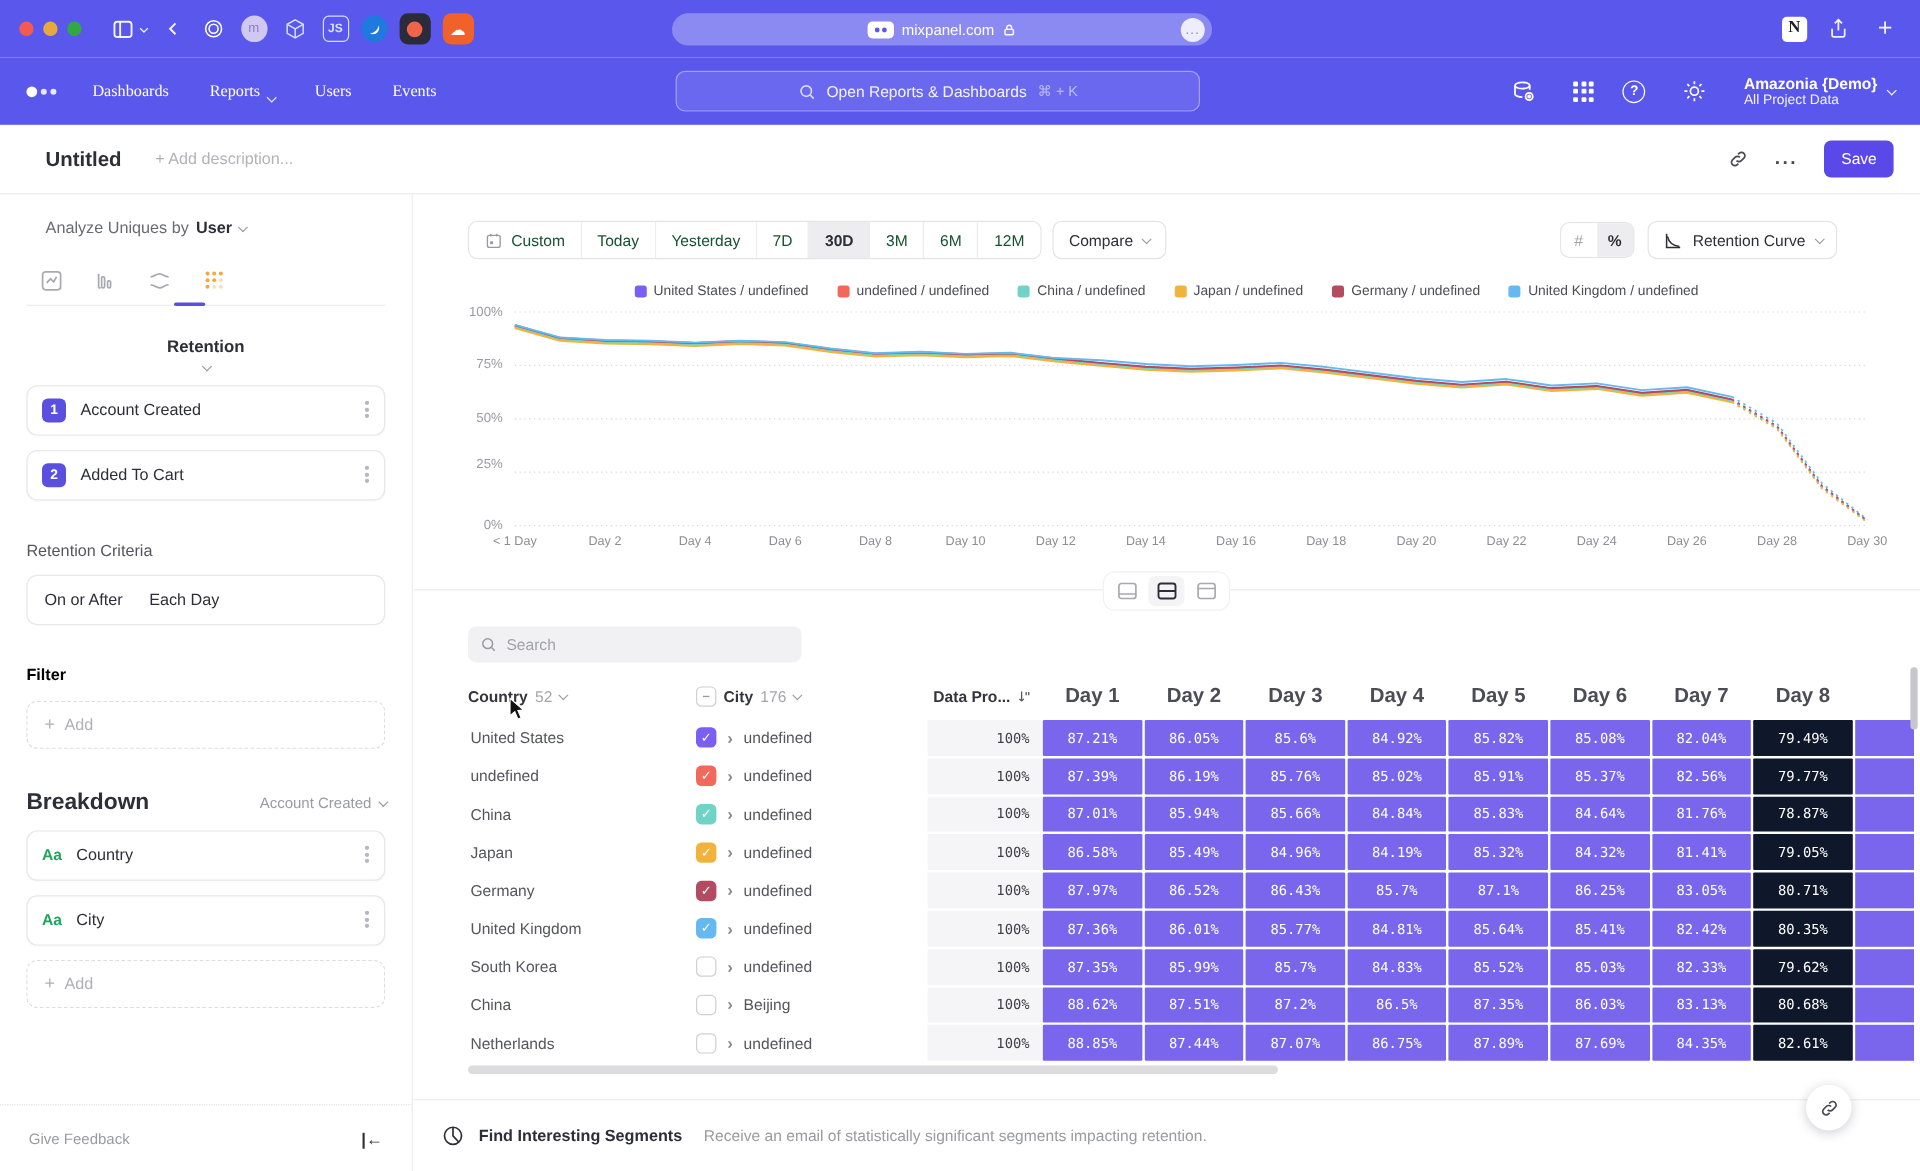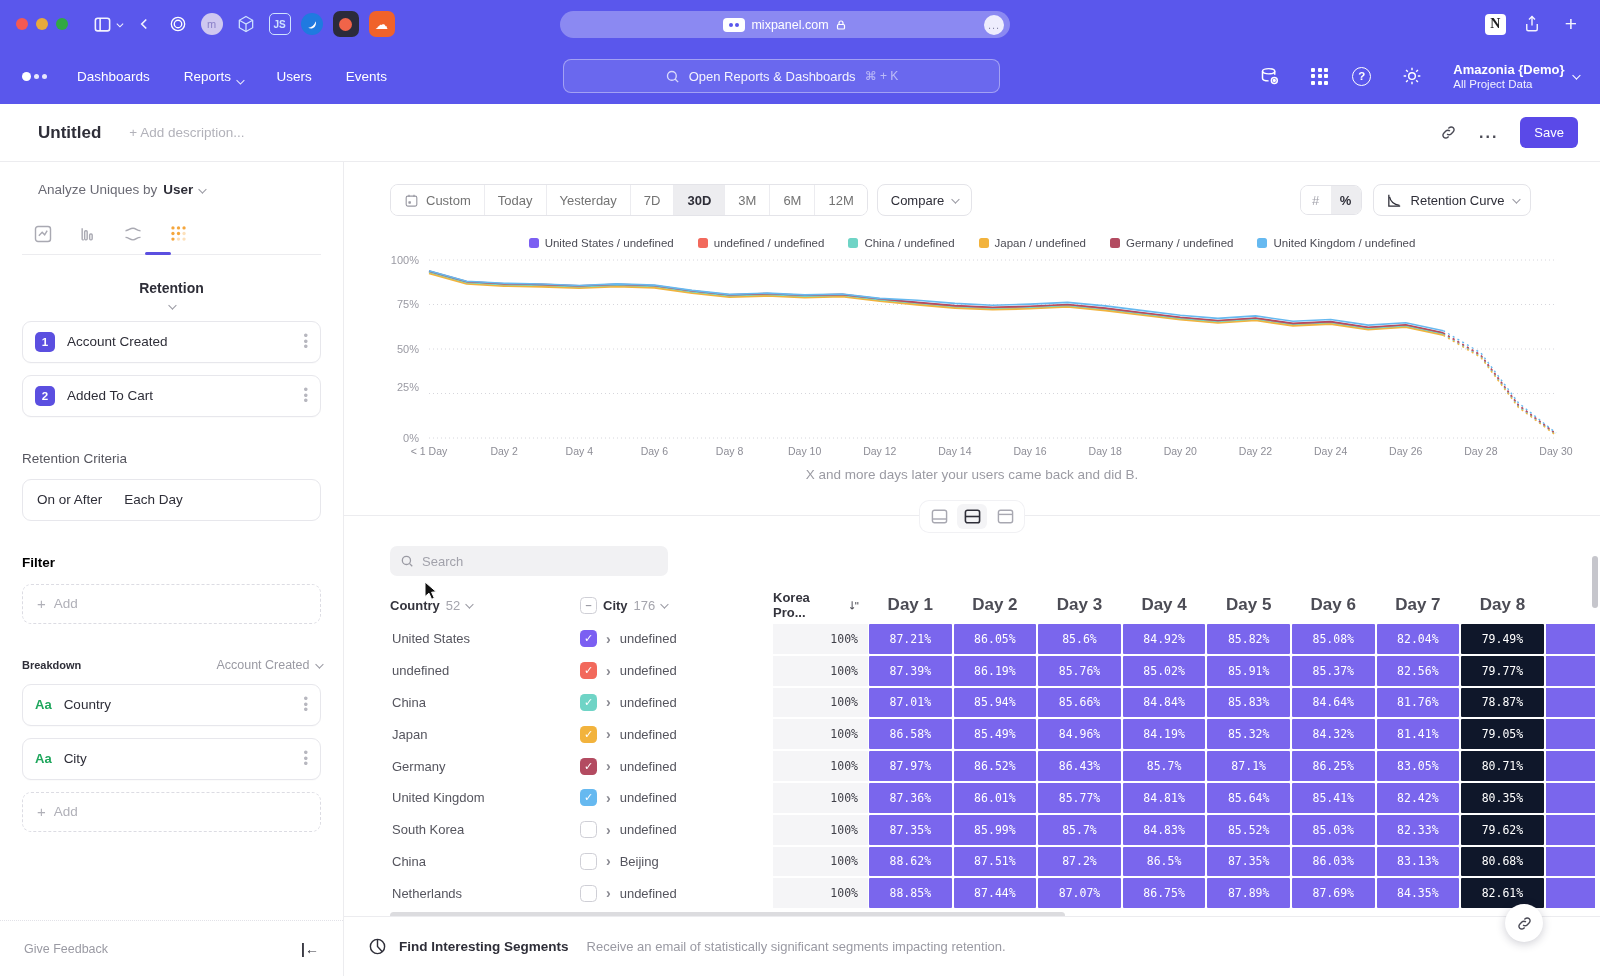--- a/index.html
+++ b/index.html
@@ -20,21 +20,21 @@
   .favicon-chip i { width:4px; height:4px; border-radius:50%; background:#5a57ec; display:block; }
   .url-more { position:absolute; right:6px; top:3.5px; width:20px; height:20px; border-radius:50%; background:rgba(255,255,255,.85); color:#8a88a8; font-size:11px; display:flex; align-items:center; justify-content:center; letter-spacing:1px; }
   .browser-right { margin-left:auto; display:flex; align-items:center; gap:10px; }
   .notion-ic { width:21px; height:21px; background:#fff; border-radius:4px; color:#1f1f1f; font-family:"Liberation Serif", serif; font-weight:700; font-size:14px; display:flex; align-items:center; justify-content:center; }
 
   
   .nav-bar { height:56px; background:#5a57ec; display:flex; align-items:center; padding:0 22px; position:relative; color:#fff; }
   .logo-dots { display:flex; align-items:center; gap:3px; margin-right:30px; }
   .logo-dots i { background:#fff; border-radius:50%; display:block; }
   .nav-items { display:flex; align-items:center; gap:34px; font-size:13.5px; font-weight:500; }
-  .nav-item { display:flex; align-items:flex-end; gap:6px; cursor:default; }
+  .nav-item { display:flex; align-items:flex-end; gap:6px; cursor:default;font-family:Liberation Serif, serif; }
   .nav-search { position:absolute; left:563px; top:11px; width:437px; height:34px; border:1px solid rgba(255,255,255,.38); background:rgba(255,255,255,.10); border-radius:8px; display:flex; align-items:center; justify-content:center; gap:9px; font-size:13px; color:rgba(255,255,255,.92); }
   .nav-search .shortcut { color:rgba(255,255,255,.55); font-size:12px; }
   .nav-right { margin-left:auto; display:flex; align-items:center; gap:24px; }
   .grid-ic { display:grid; grid-template-columns:repeat(3,4px); grid-gap:2.5px; }
   .grid-ic i { width:4px; height:4px; background:#fff; border-radius:1px; display:block; }
   .help-ic { width:19px; height:19px; border:1.6px solid #fff; border-radius:50%; font-size:11.5px; display:flex; align-items:center; justify-content:center; font-weight:700; }
   .project { display:flex; align-items:center; gap:8px; }
   .project .p-name { font-size:13px; font-weight:700; line-height:1.25; }
   .project .p-sub { font-size:11.5px; font-weight:400; opacity:.92; }
 
@@ -69,21 +69,21 @@
   .dashed-card { margin-top:14px; height:40px; border:1.5px dashed #dcdce3; border-radius:9px; display:flex; align-items:center; padding:0 14px; color:#b0b0b8; font-size:13.5px; gap:8px; }
   .breakdown-row { margin-top:34px; display:flex; align-items:center; }
   .breakdown-row .by { margin-left:auto; font-size:12.5px; color:#9a9aa3; display:flex; align-items:center; gap:6px; }
   .aa { color:#1ea65c; font-weight:700; font-size:13px; }
   .side-footer { position:absolute; bottom:0; left:0; right:0; height:56px; border-top:1px dotted #e2e2e8; display:flex; align-items:center; padding:0 24px; font-size:12.5px; color:#9a9aa3; }
   .collapse-ic { margin-left:auto; color:#2e2e38; font-size:14px; font-weight:700; }
 
   
   .controls-row { margin:22px 40px 0 46px; display:flex; align-items:center; height:32px; }
   .range-group { display:flex; align-items:stretch; height:32px; border:1px solid #e4e4e9; border-radius:8px; overflow:hidden; background:#fff; }
-  .range-btn { display:flex; align-items:center; gap:7px; padding:0 13px; font-size:13px; color:#737373; border-right:1px solid #ececf0; background:#fff; border-top:none;border-bottom:none;border-left:none; }
+  .range-btn { display:flex; align-items:center; gap:7px; padding:0 13px; font-size:13px; color:#14532d; border-right:1px solid #ececf0; background:#fff; border-top:none;border-bottom:none;border-left:none; }
   .range-btn:last-child { border-right:none; }
   .range-btn.active { background:#ededf0; color:#2e2e38; font-weight:700; }
   .compare-btn { margin-left:9px; height:32px; border:1px solid #e4e4e9; border-radius:8px; background:#fff; display:flex; align-items:center; gap:8px; padding:0 13px; font-size:13px; font-weight:500; color:#2e2e38; }
   .right-controls { margin-left:auto; display:flex; align-items:center; gap:11px; padding-right:29px; }
   .unit-toggle { display:flex; height:30px; border:1px solid #e4e4e9; border-radius:8px; overflow:hidden; }
   .unit-seg { width:30px; display:flex; align-items:center; justify-content:center; font-size:13px; color:#a2a2ab; background:#fff; }
   .unit-seg.active { background:#ededf0; color:#2e2e38; font-weight:700; }
   .view-btn { height:32px; border:1px solid #e4e4e9; border-radius:8px; background:#fff; display:flex; align-items:center; gap:8px; padding:0 12px; font-size:13px; font-weight:500; color:#2e2e38; }
 
   
@@ -364,21 +364,21 @@
         <span>Each Day</span>
       </div>
 
       <div class="sub-label" style="font-weight:700; color:#000000;">Filter</div>
       <div class="dashed-card">
         <span style="font-size:15px;">+</span>
         <span>Add</span>
       </div>
 
       <div class="breakdown-row">
-        <span class="section-h" style="font-size:11px;">Breakdown</span>
+        <span class="section-h" style="font-size:19px;">Breakdown</span>
         <span class="by">
           <span>Account Created</span>
           <span class="chev chev-gray"></span>
         </span>
       </div>
 
       <div id="breakdowns">
           <div class="step-card">
             <span class="aa">Aa</span>
             <span class="step-label">Country</span>
@@ -524,21 +524,20 @@
           <span style="left: 46.6902%; text-align: center;">Day 14</span>
           <span style="left: 53.3098%;">Day 16</span>
           <span style="left: 59.9295%;">Day 18</span>
           <span style="left: 66.5492%;">Day 20</span>
           <span style="left: 73.1689%;">Day 22</span>
           <span style="left: 79.7885%;">Day 24</span>
           <span style="left: 86.4082%;">Day 26</span>
           <span style="left: 93.0279%;">Day 28</span>
           <span style="left: 99.6476%;">Day 30</span>
         </div>
-      <div class="chart-caption">X and more days later your users came back and did B.</div>
 
       <div class="view-divider">
         <div class="layout-toggles">
           <button class="layout-btn">
             <svg width="17" height="15" viewBox="0 0 20 18" fill="none" stroke="currentColor" stroke-width="1.7">
                 <rect x="1.5" y="1.5" width="17" height="15" rx="2.5"></rect>
                 <line x1="1.5" y1="12" x2="18.5" y2="12"></line>
               </svg>
           </button>
           <button class="layout-btn active">
@@ -571,21 +570,21 @@
             <span class="h-count">52</span>
             <span class="chev chev-gray"></span>
           </div>
           <div class="h-city">
             <span class="cb off" style="color:#9a9aa3;">–</span>
             <span>City</span>
             <span class="h-count">176</span>
             <span class="chev chev-gray"></span>
           </div>
           <div class="h-total">
-            <span>Korea Pro...</span>
+            <span>Data Pro...</span>
             <svg width="13" height="13" viewBox="0 0 24 24" fill="none" stroke="#55555e" stroke-width="2">
                 <path d="M8 4v15M8 19l-3.5-3.5M8 19l3.5-3.5"></path>
                 <line x1="15" y1="5" x2="15" y2="10"></line>
                 <line x1="19" y1="5" x2="19" y2="10"></line>
               </svg>
           </div>
 
         <div class="day-h">Day 1</div>
             <div class="day-h">Day 2</div>
             <div class="day-h">Day 3</div>

